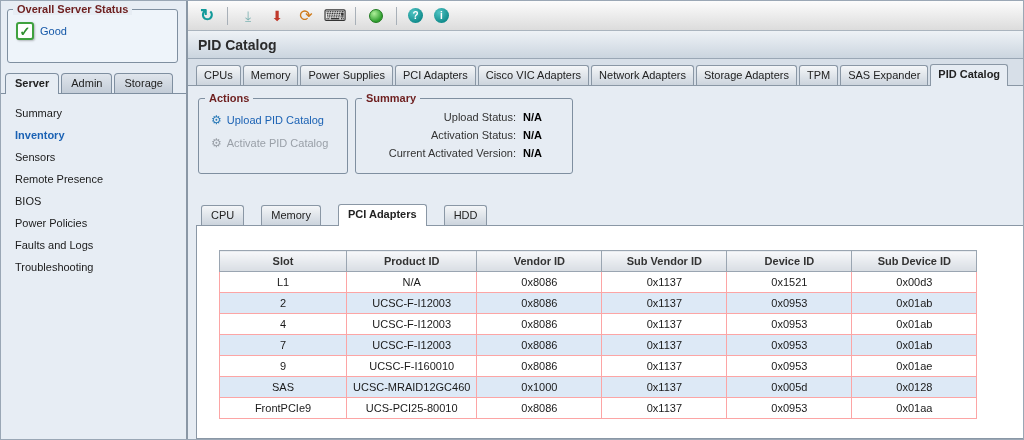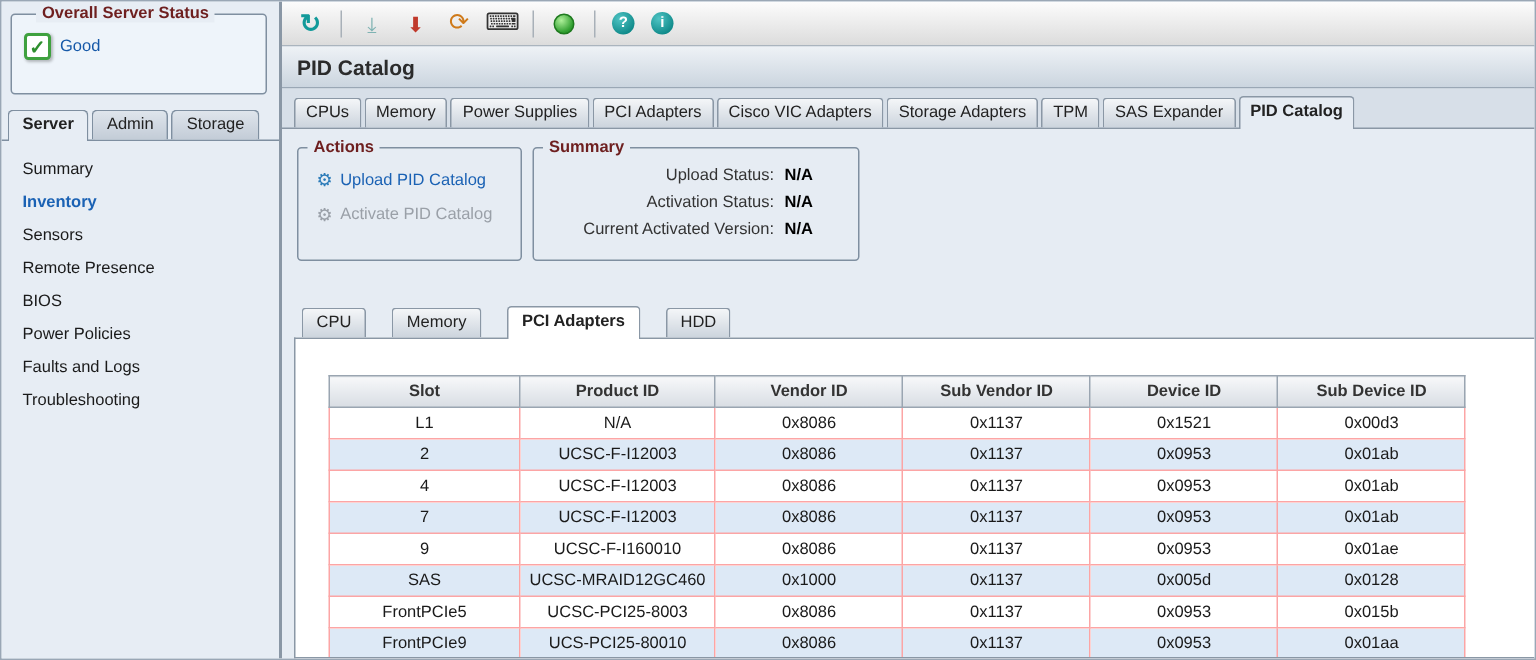--- a/index.html
+++ b/index.html
@@ -2,21 +2,21 @@
 <html><head>
 <meta charset="utf-8">
 <style>
   * { box-sizing: border-box; margin: 0; padding: 0; }
   body { font-family: "Liberation Sans", sans-serif; background: #fff; }
   .app { width: 1024px; height: 440px; display: flex; overflow: hidden; border: 1px solid #9aa7b5; background: #e7edf4; }
 
   
   .sidebar { width: 187px; background: #e7edf4; border-right: 2px solid #8a97a5; display: flex; flex-direction: column; }
   .status-box { position: relative; margin: 8px 8px 4px 6px; border: 1px solid #7f8fa0; border-radius: 3px; background: #eef4fa; padding: 12px 8px 8px 8px; height: 54px; }
-  .status-box .legend { position: absolute; top: -7px; left: 16px; background: #e7edf4; padding: 0 4px; font-size: 11px; font-weight: bold; color: #6e1f1f; }
+  .status-box .legend { position: absolute; top: -7px; left: 5px; background: #e7edf4; padding: 0 4px; font-size: 11px; font-weight: bold; color: #6e1f1f; }
   .status-row { display: flex; align-items: center; gap: 6px; }
   .check-icon { width: 18px; height: 18px; background: #fff; border: 2px solid #3fa13f; border-radius: 3px; color: #2e8f2e; font-weight: bold; font-size: 13px; display: flex; align-items: center; justify-content: center; box-shadow: 1px 1px 2px rgba(0,0,0,.25); }
   .good-text { color: #1558a8; font-size: 11px; }
 
   .side-tabs { display: flex; align-items: flex-start; padding: 6px 0 0 4px; border-bottom: 1px solid #7f8fa0; gap: 2px; }
   .side-tab { font-size: 11px; color: #222; padding: 3px 9px 4px; border: 1px solid #7f8fa0; border-bottom: none; border-radius: 4px 4px 0 0; background: linear-gradient(#dfe5ec, #c3ccd7); cursor: default; white-space: nowrap; }
   .side-tab.active { background: #e7edf4; font-weight: bold; margin-bottom: -1px; padding-bottom: 5px; }
 
   .side-menu { list-style: none; padding: 8px 0; }
   .side-menu li { font-size: 11px; color: #1a1a1a; padding: 5px 14px; cursor: pointer; }
@@ -123,20 +123,21 @@
     <div class="title-bar">
       <span>PID Catalog</span>
     </div>
 
     <div class="main-tabs">
       <div class="tab">CPUs</div>
       <div class="tab">Memory</div>
       <div class="tab">Power Supplies</div>
       <div class="tab">PCI Adapters</div>
       <div class="tab">Cisco VIC Adapters</div>
+      <div class="tab">Network Adapters</div>
       <div class="tab">Storage Adapters</div>
       <div class="tab">TPM</div>
       <div class="tab">SAS Expander</div>
       <div class="tab active">PID Catalog</div>
     </div>
 
     <div class="content">
 
       <div class="boxes-row">
         <div class="fbox actions-box">
@@ -231,28 +232,20 @@
               </tr>
               <tr>
                 <td>SAS</td>
                 <td>UCSC-MRAID12GC460</td>
                 <td>0x1000</td>
                 <td>0x1137</td>
                 <td>0x005d</td>
                 <td>0x0128</td>
               </tr>
               <tr>
-                <td>FrontPCIe5</td>
-                <td>UCSC-PCI25-8003</td>
-                <td>0x8086</td>
-                <td>0x1137</td>
-                <td>0x0953</td>
-                <td>0x015b</td>
-              </tr>
-              <tr>
                 <td>FrontPCIe9</td>
                 <td>UCS-PCI25-80010</td>
                 <td>0x8086</td>
                 <td>0x1137</td>
                 <td>0x0953</td>
                 <td>0x01aa</td>
               </tr>
             </tbody>
           </table>
         </div>

